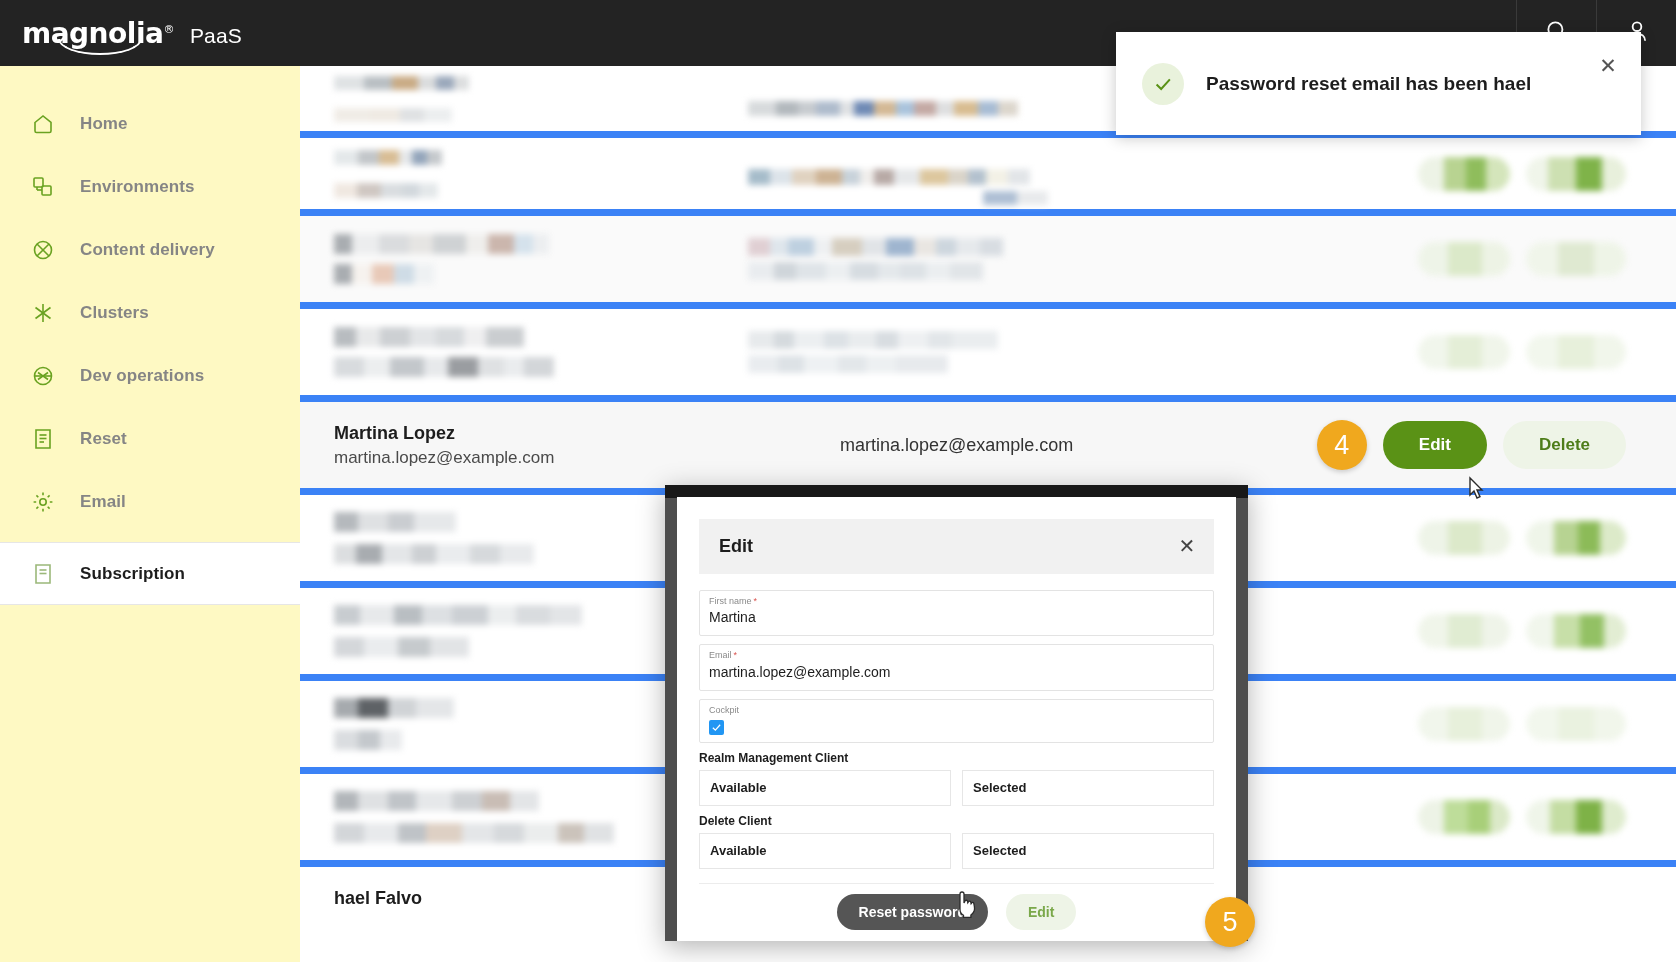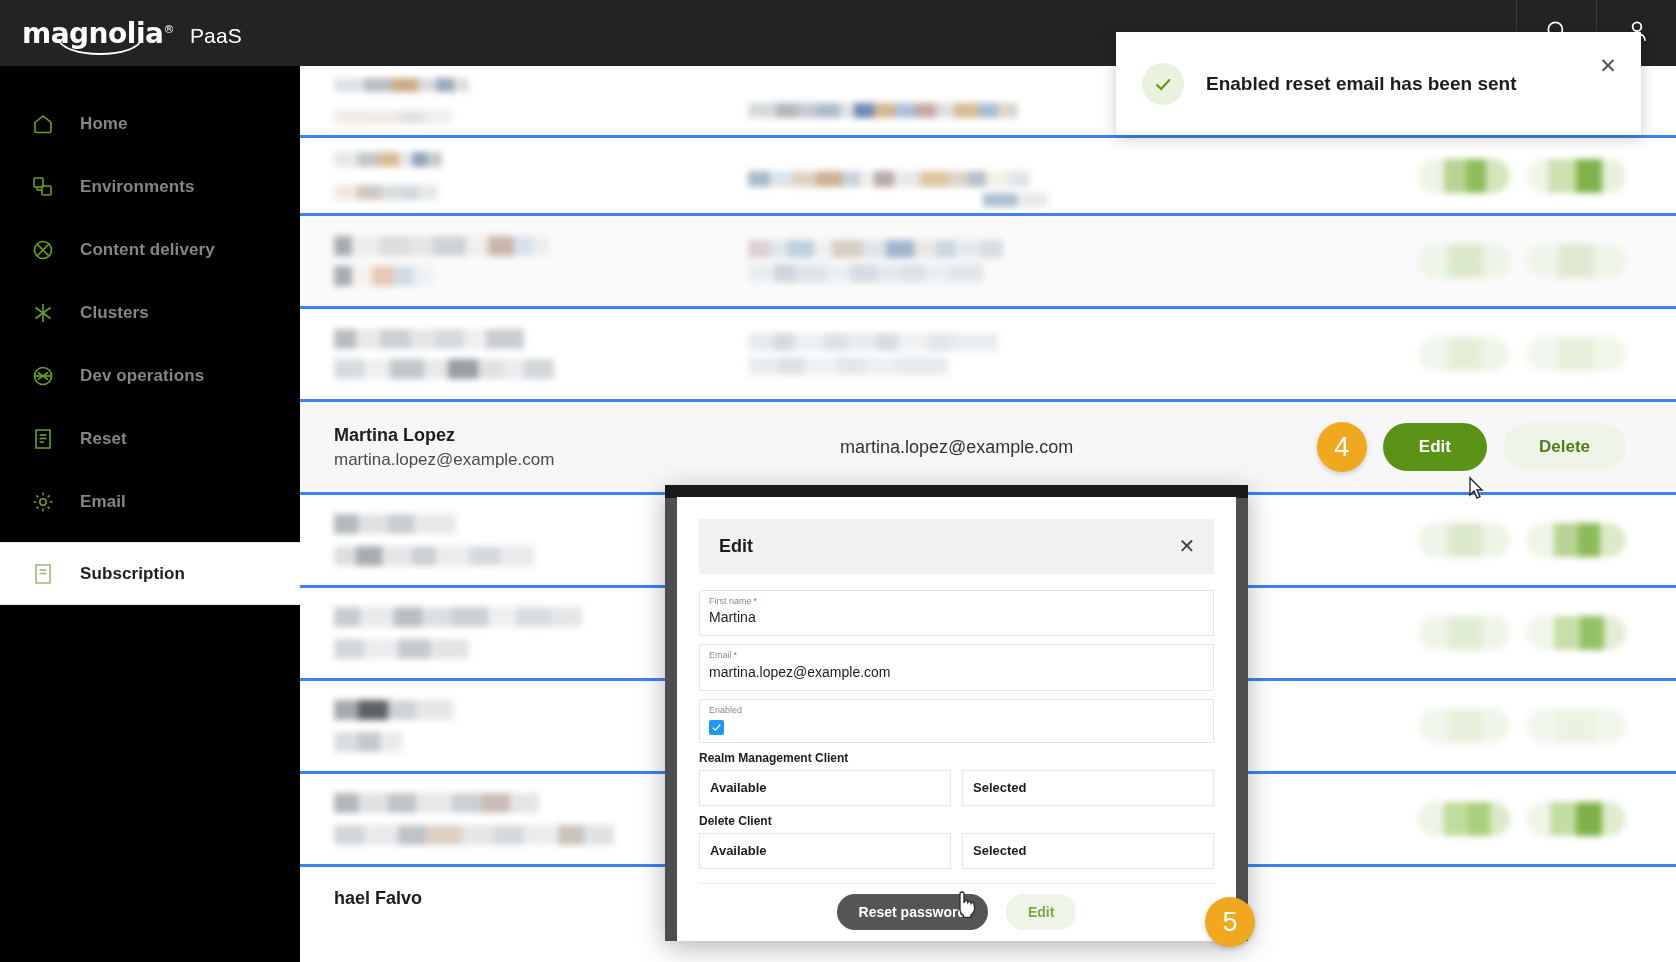--- a/index.html
+++ b/index.html
@@ -34,21 +34,21 @@
   .topbar-right { margin-left: auto; display: flex; height: 66px; }
   .topbar-btn {
     width: 80px; height: 66px; display: flex; align-items: center;
     justify-content: center; border-left: 1px solid #3a3a3a; cursor: pointer;
   }
   .topbar-btn svg { stroke: #ffffff; fill: none; stroke-width: 1.7; }
 
   
   .sidebar {
     position: absolute; top: 66px; left: 0; width: 300px; height: 896px;
-    background: #000000; z-index: 20; padding-top: 26px;
+    background: #fef9c3; z-index: 20; padding-top: 26px;
   }
   .nav-item {
     display: flex; align-items: center; height: 63px; padding-left: 26px;
     cursor: pointer; color: #858585; font-size: 17px; font-weight: 700;
     letter-spacing: 0.1px;
   }
   .nav-item .nav-icon {
     width: 34px; height: 34px; margin-right: 20px; display: flex;
     align-items: center; justify-content: center; flex: none;
   }
@@ -59,21 +59,21 @@
     margin-top: 9px;
   }
   .nav-item.active svg { stroke: #9bb87a; }
 
   
   .main {
     position: absolute; top: 66px; left: 300px; width: 1376px; height: 896px;
     background: #ffffff; overflow: hidden;
   }
   .row {
-    position: relative; height: 93px; border-bottom: 3px solid #3b82f6;
+    position: relative; height: 93px; border-bottom: 7px solid #3b82f6;
     display: flex; align-items: center; padding: 0 18px 0 18px;
   }
   .row.alt { background: #fafafa; }
   .row-col-name { width: 430px; padding-left: 16px; }
   .row-col-email { width: 560px; }
   .row-col-actions {
     margin-left: auto; display: flex; align-items: center; gap: 16px;
     padding-right: 32px;
   }
 
@@ -667,21 +667,21 @@
     </div>
 
   </div>
 
   <div class="toast">
     <div class="toast-icon">
       <svg width="22" height="22" viewBox="0 0 24 24">
           <path d="M5 12.5 10 17.5 19.5 7"></path>
         </svg>
     </div>
-    <div class="toast-msg">Enabled reset email has been sent</div>
+    <div class="toast-msg">Password reset email has been hael</div>
     <div class="toast-close">✕</div>
   </div>
 
   <div class="modal-frame">
     <div class="modal">
 
       <div class="modal-head">
         <div class="modal-title">Edit</div>
         <div class="modal-x">✕</div>
       </div>
@@ -693,21 +693,21 @@
           <div class="field-value">Martina</div>
         </div>
 
 
         <div class="field">
           <div class="field-label"><span>Email</span><span class="req">*</span></div>
           <div class="field-value">martina.lopez@example.com</div>
         </div>
 
         <div class="field">
-          <div class="field-label">Enabled</div>
+          <div class="field-label">Cockpit</div>
           <div class="field-check">
             <svg width="11" height="11" viewBox="0 0 24 24">
                 <path d="M4 12.5 9.5 18 20 6"></path>
               </svg>
           </div>
         </div>
 
         <div class="group-label">Realm Management Client</div>
         <div class="dual">
           <div class="dual-box">Available</div>

